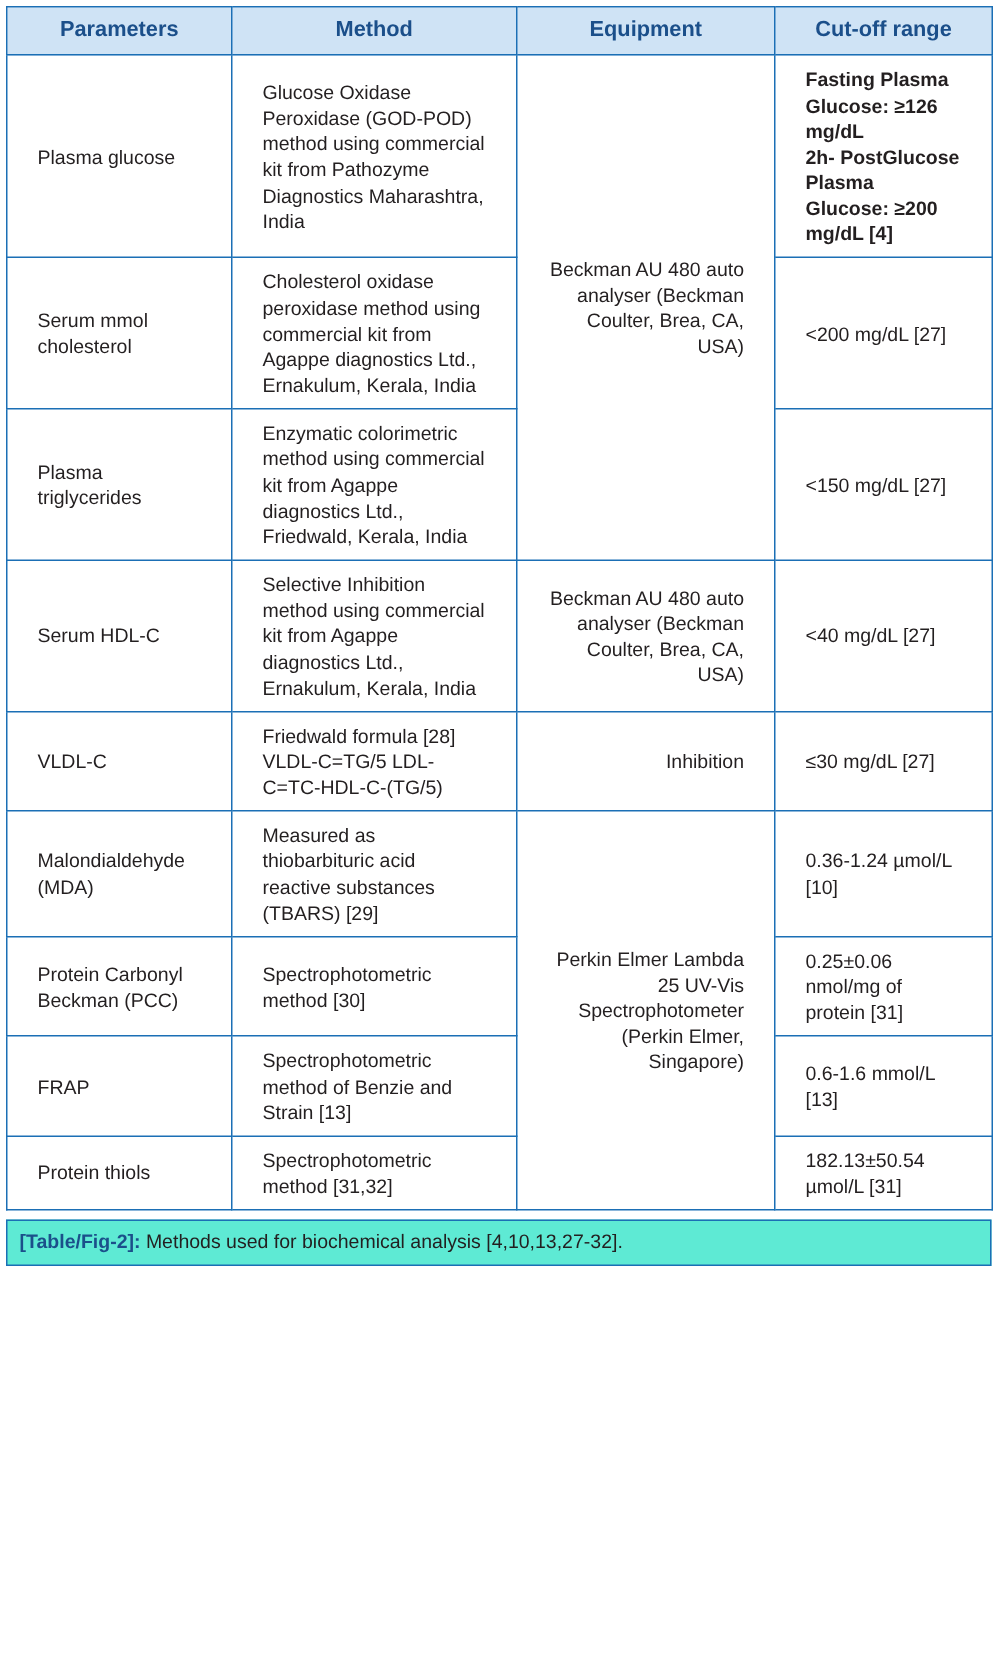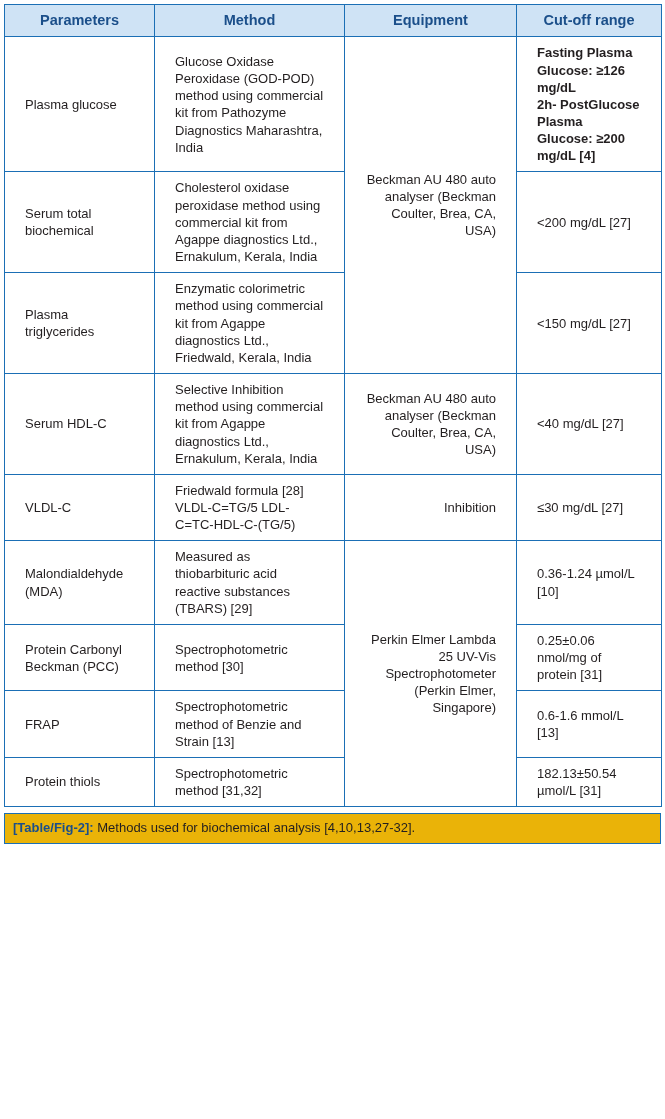--- a/index.html
+++ b/index.html
@@ -49,21 +49,21 @@
     line-height: 1.32;
     padding: 7px 20px;
     vertical-align: middle;
     color: #231f20;
   }
   td.eq, td.mid {
     text-align: right;
   }
   .caption {
     margin: 6px 4px 0 4px;
-    background: #eab308;
+    background: #5eead4;
     border: 1px solid #1b6fb5;
     padding: 6px 8px;
     font-size: 13px;
     line-height: 1.3;
     color: #231f20;
   }
   .caption .lead {
     color: #1b4f8a;
     font-weight: bold;
   }
@@ -90,21 +90,21 @@
     </thead>
     <tbody>
       <tr>
         <td>Plasma glucose</td>
         <td>Glucose Oxidase Peroxidase (GOD-POD) method using commercial kit from Pathozyme Diagnostics Maharashtra, India</td>
         <td class="eq" rowspan="3">Beckman AU 480 auto analyser (Beckman Coulter, Brea, CA, USA)</td>
         <td style="white-space:pre-line;font-weight:bold;">Fasting Plasma Glucose: ≥126 mg/dL
 2h- PostGlucose Plasma Glucose: ≥200 mg/dL [4]</td>
       </tr>
       <tr>
-        <td>Serum total biochemical</td>
+        <td>Serum mmol cholesterol</td>
         <td>Cholesterol oxidase peroxidase method using commercial kit from Agappe diagnostics Ltd., Ernakulum, Kerala, India</td>
         <td>&lt;200 mg/dL [27]</td>
       </tr>
       <tr>
         <td>Plasma triglycerides</td>
         <td>Enzymatic colorimetric method using commercial kit from Agappe diagnostics Ltd., Friedwald, Kerala, India</td>
         <td>&lt;150 mg/dL [27]</td>
       </tr>
       <tr>
         <td>Serum HDL-C</td>

